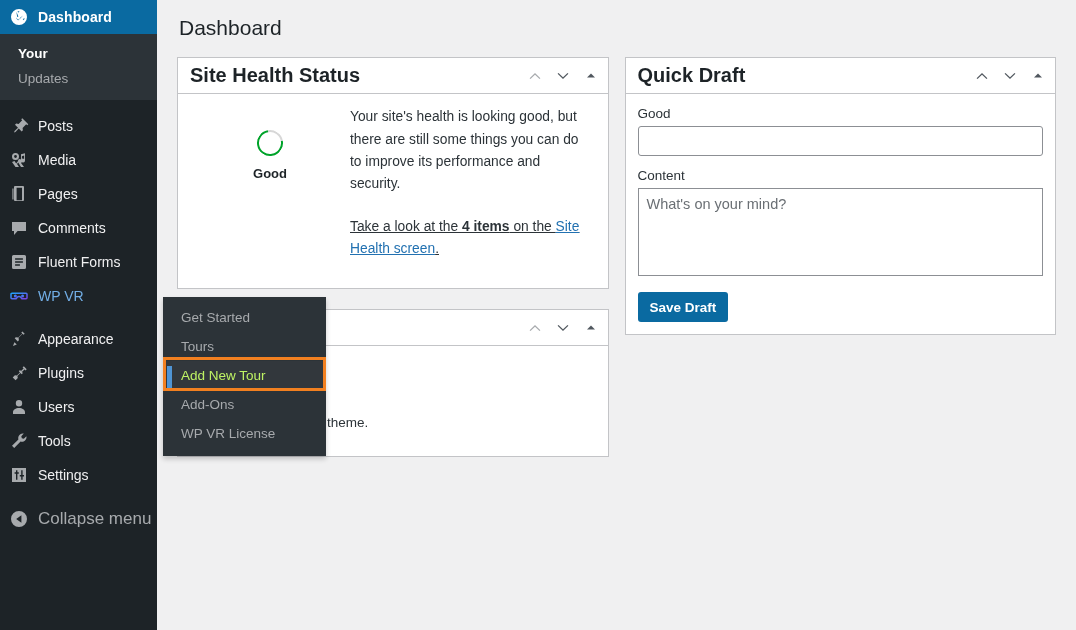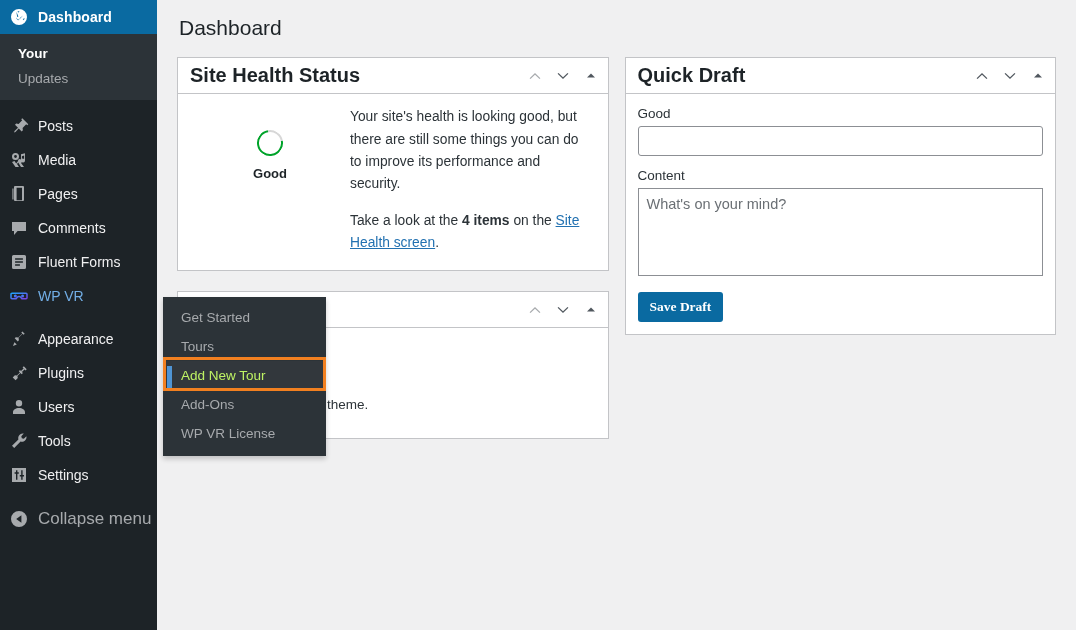--- a/index.html
+++ b/index.html
@@ -163,22 +163,22 @@
   }
   .sh-ring {
     width: 26px; height: 26px; border-radius: 50%;
     border: 2px solid #00a32a;
     border-top-color: #d7d7d7;
     margin: 0 auto 10px auto;
     transform: rotate(35deg);
   }
   .sh-status { font-size: 13px; font-weight: bold; color: #1d2327; }
   .sh-right { flex: 1; padding-right: 14px; padding-top: 4px; }
-  .sh-right p { font-size: 13.8px; line-height: 1.62; color: #2c3338; margin-bottom: 14px; }
-  .sh-right p:last-child { margin-bottom: 0; }
+  .sh-right p { font-size: 13.8px; line-height: 1.62; color: #2c3338; margin-bottom: 20px; }
+  .sh-right p:last-child { margin-bottom: 12px; text-decoration: underline; }
   .sh-right a { color: #2271b1; text-decoration: underline; }
   .sh-right b { font-weight: bold; }
 
   
   .glance-body { padding: 10px 12px 14px 12px; min-height: 110px; }
   .glance-list { display: flex; flex-wrap: wrap; padding-left: 58px; }
   .glance-li {
     display: flex; align-items: center; gap: 8px;
     font-size: 13.5px; margin-bottom: 6px;
   }
@@ -208,21 +208,21 @@
     color: #2c3338; background: #fff;
     resize: none; margin-bottom: 12px;
   }
   .qd-textarea::placeholder { color: #6a6f74; }
   .qd-save {
     background: #0a6aa1; color: #fff;
     border: none; border-radius: 3px;
     font-size: 13.5px; font-weight: bold;
     padding: 0 12px; height: 30px;
     cursor: pointer;
-    font-family: Liberation Serif, serif;
+    font-family: Liberation Sans, sans-serif;
   }
 </style>
 </head>
 <body>
 
 <div id="root">
 
   <nav id="sidebar">
 
     <div class="menu-top">

